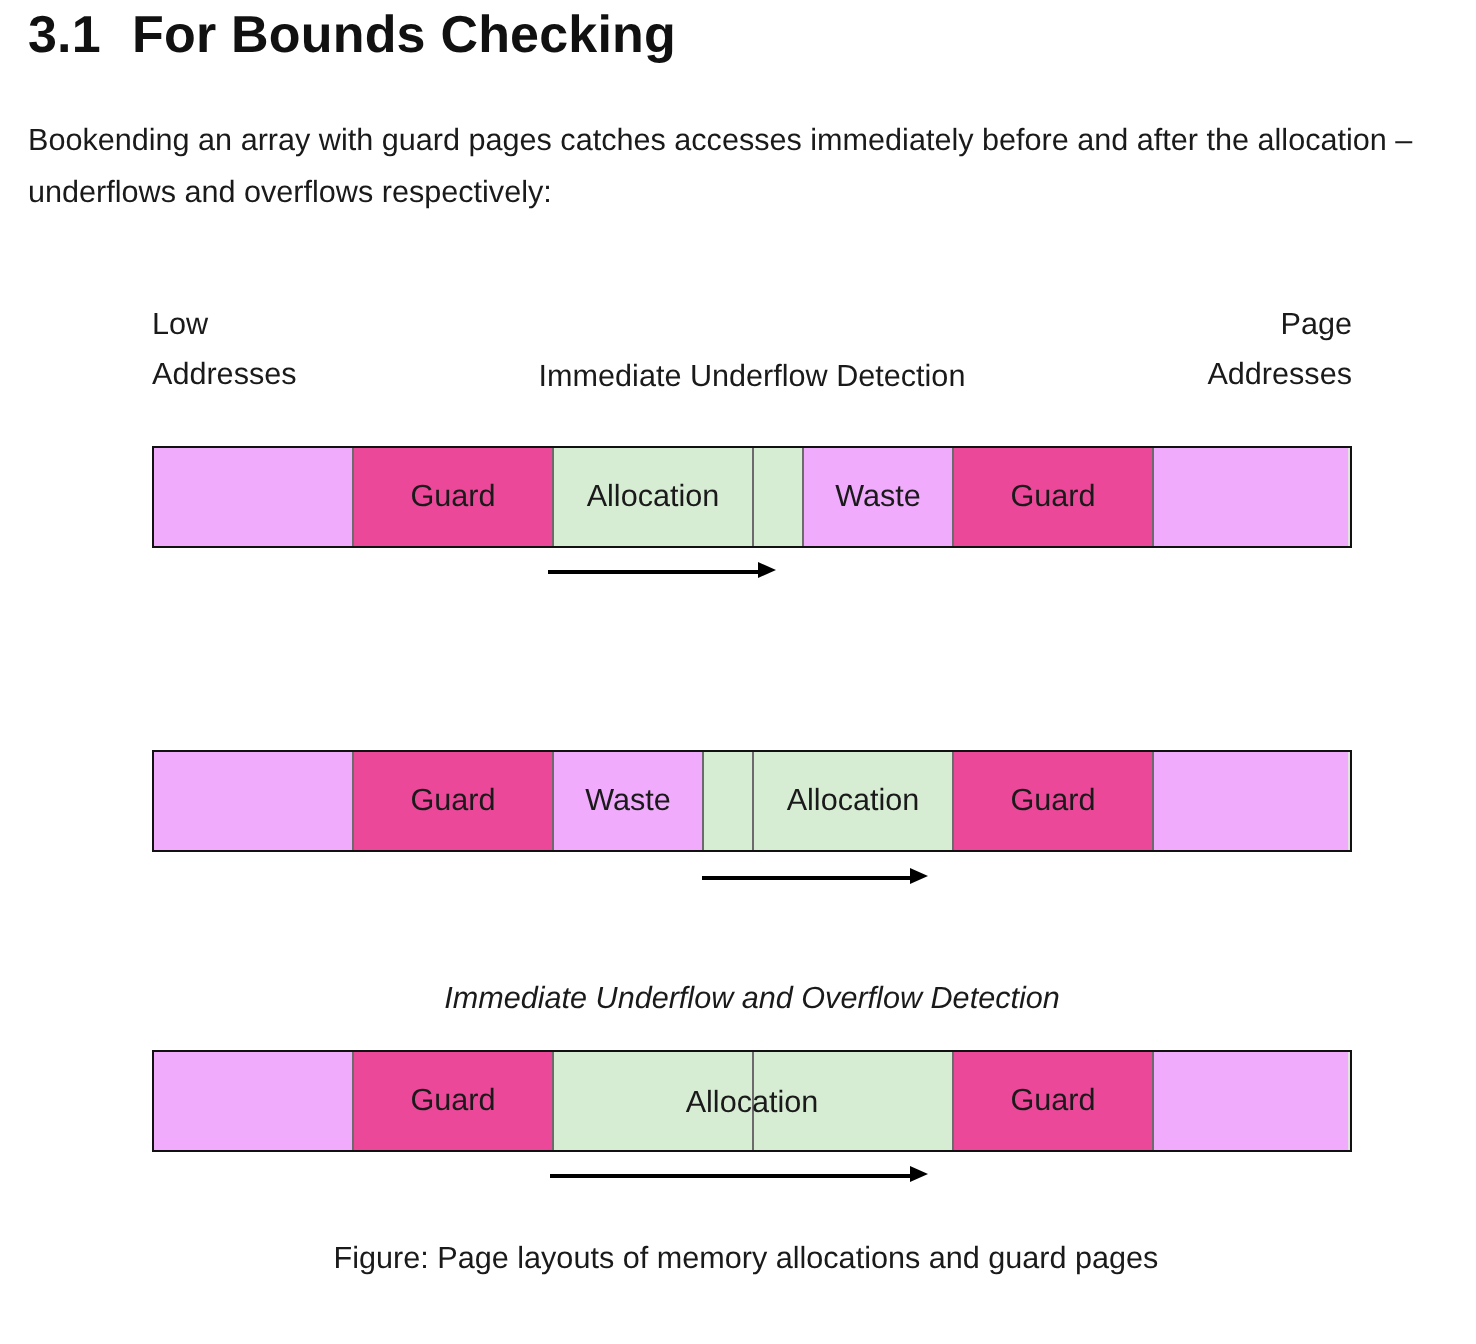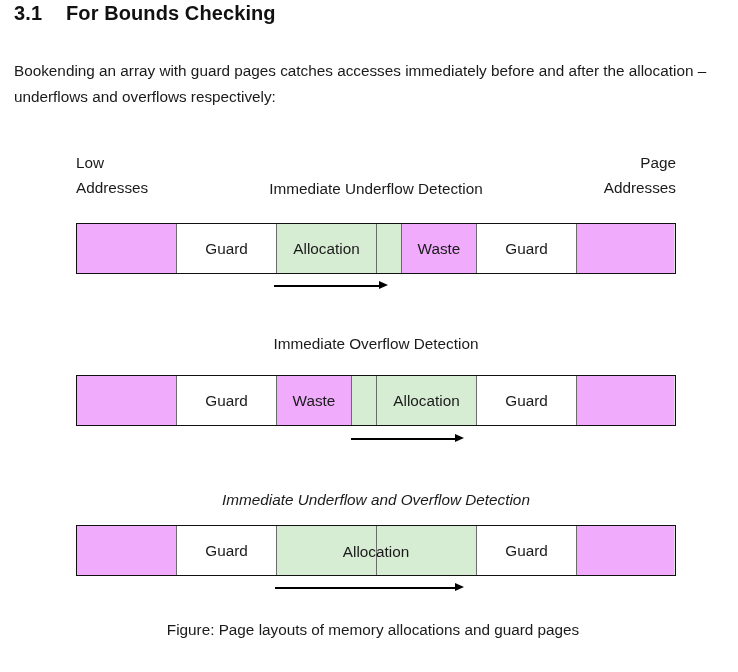--- a/index.html
+++ b/index.html
@@ -14,21 +14,21 @@
     font-family: "Liberation Sans", sans-serif;
     color: #1a1a1a;
     overflow: hidden;
   }
 
   
   .section-heading {
     position: absolute;
     left: 14px;
     top: 2px;
-    font-size: 20px;
+    font-size: 26px;
     font-weight: bold;
     letter-spacing: 0.1px;
     white-space: nowrap;
     color: #111111;
   }
   .section-heading .num {
     display: inline-block;
     min-width: 52px;
   }
 
@@ -101,21 +101,21 @@
     justify-content: center;
     font-size: 15.3px;
     color: #1a1a1a;
     overflow: hidden;
     white-space: nowrap;
   }
   .cell:last-child {
     border-right: none;
   }
   .cell.gray  { background: #f0abfc; }
-  .cell.pink  { background: #ffffff; }
+  .cell.pink  { background: #ec4899; }
   .cell.green { background: #d6edd3; }
 
   
   .span-label {
     position: absolute;
     font-size: 15.3px;
     color: #1a1a1a;
     white-space: nowrap;
     text-align: center;
   }
@@ -181,21 +181,20 @@
     <div class="cell green" style="width:25px;"></div>
     <div class="cell gray" style="width:75px;">Waste</div>
     <div class="cell pink" style="width:100px;">Guard</div>
     <div class="cell gray" style="width:97px;"></div>
   </div>
   <div class="arrow" style="left:270px; top:281px; width:114px;">
     <div class="shaft" style="width:105px;"></div>
     <div class="head" style="left:105px;"></div>
   </div>
 
-  <div class="bar-title" style="left:72px; top:333px;">Immediate Overflow Detection</div>
   <div class="mem-bar" style="top:375px;">
     <div class="cell gray" style="width:100px;"></div>
     <div class="cell pink" style="width:100px;">Guard</div>
     <div class="cell gray" style="width:75px;">Waste</div>
     <div class="cell green" style="width:25px;"></div>
     <div class="cell green" style="width:100px;">Allocation</div>
     <div class="cell pink" style="width:100px;">Guard</div>
     <div class="cell gray" style="width:97px;"></div>
   </div>
   <div class="arrow" style="left:347px; top:434px; width:113px;">

